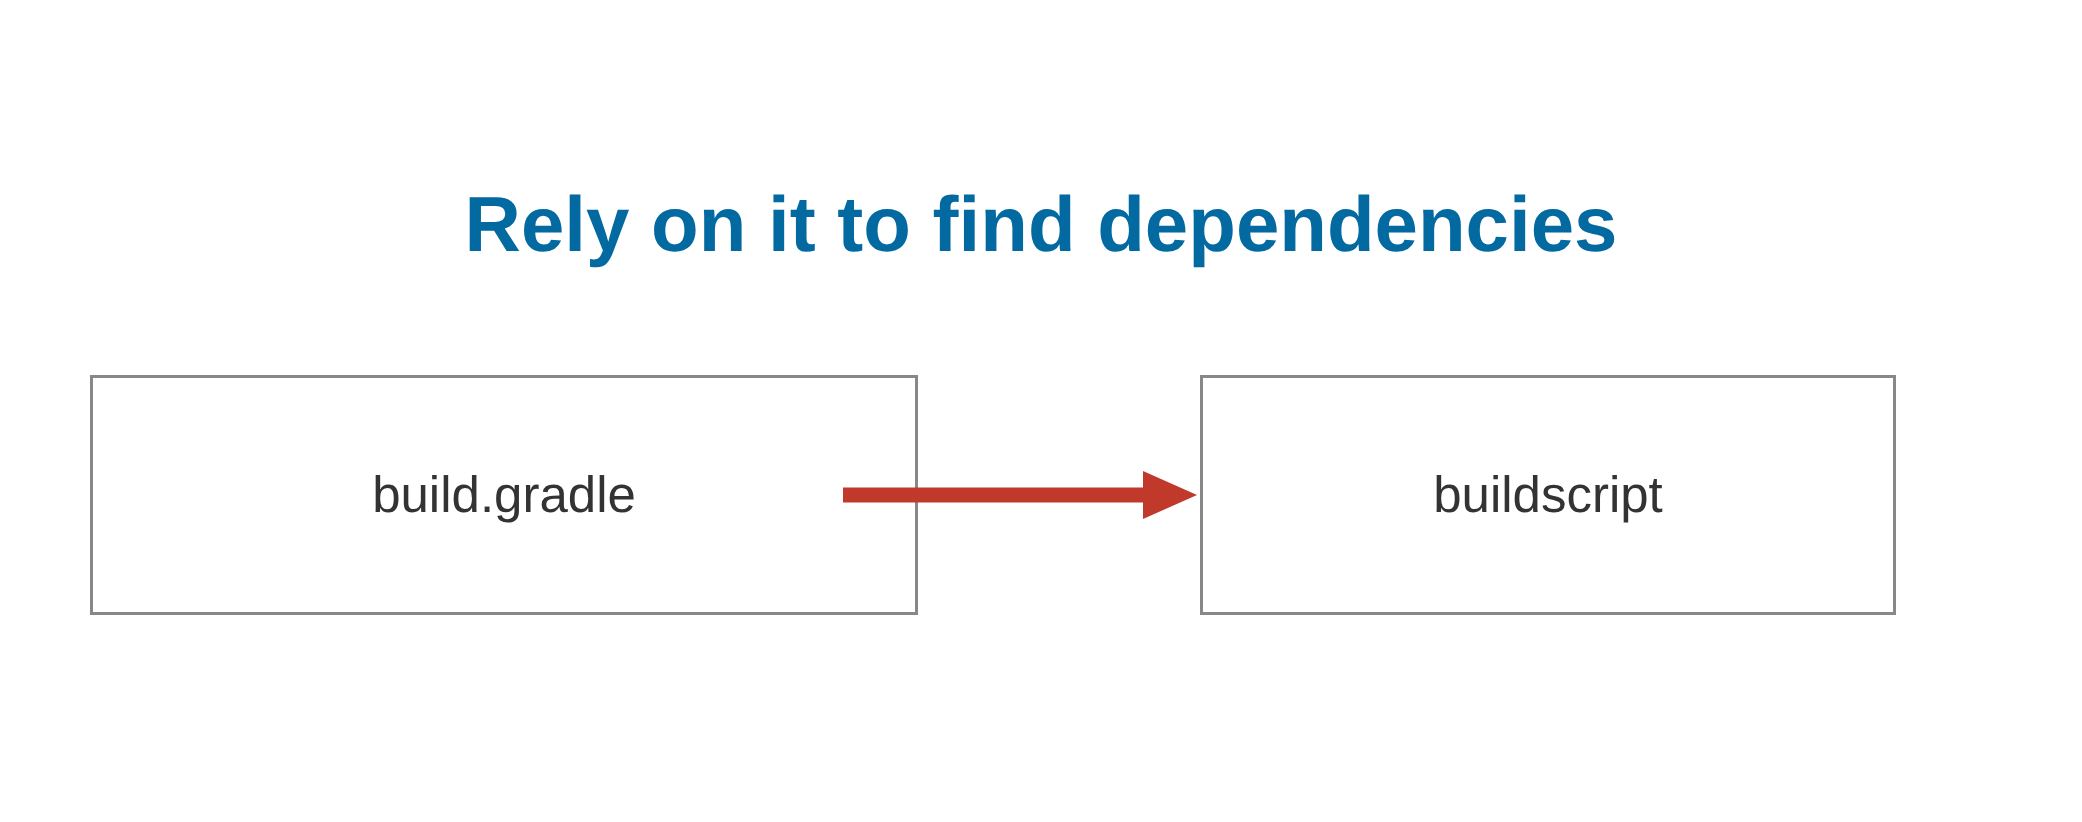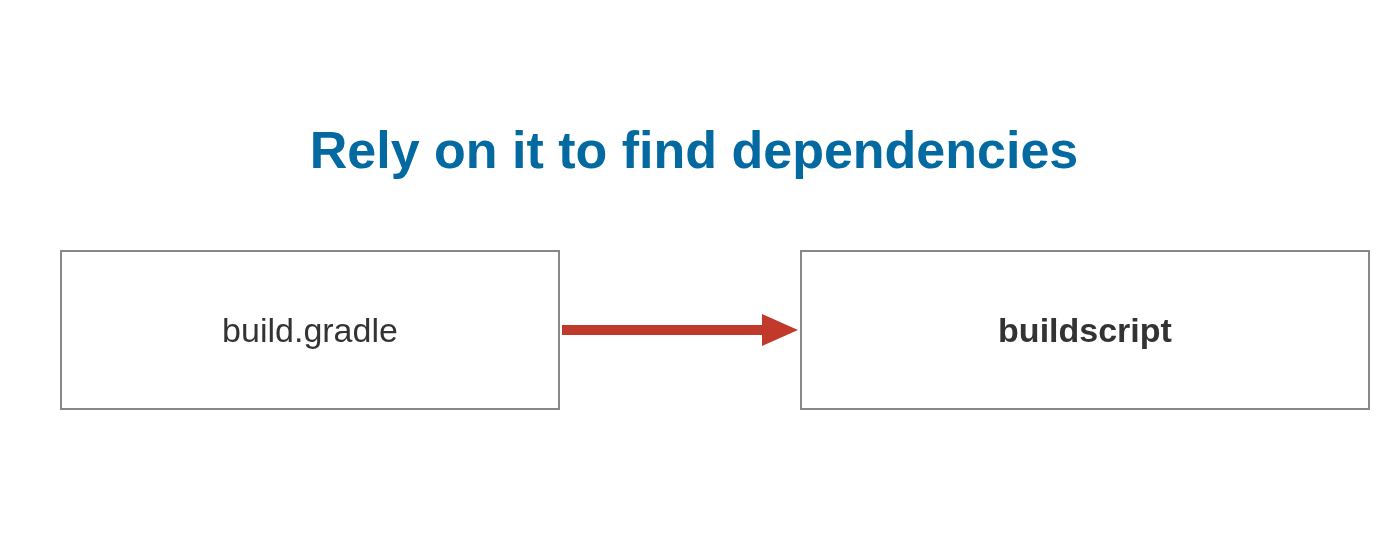--- a/index.html
+++ b/index.html
@@ -37,26 +37,25 @@
       background: #ffffff;
       display: flex;
       align-items: center;
       justify-content: center;
       font-size: 34px;
       color: #333333;
       height: 160px;
     }
     .box-left {
       left: 60px;
-      width: 500px;
+      width: 552px;
     }
     .box-right {
       left: 800px;
-      width: 570px;
-      font-weight: bold;
+      width: 464px;
     }
     .arrow {
       position: absolute;
       top: 50%;
       left: 562px;
       width: 236px;
       height: 40px;
       transform: translateY(-50%);
     }
   </style>

